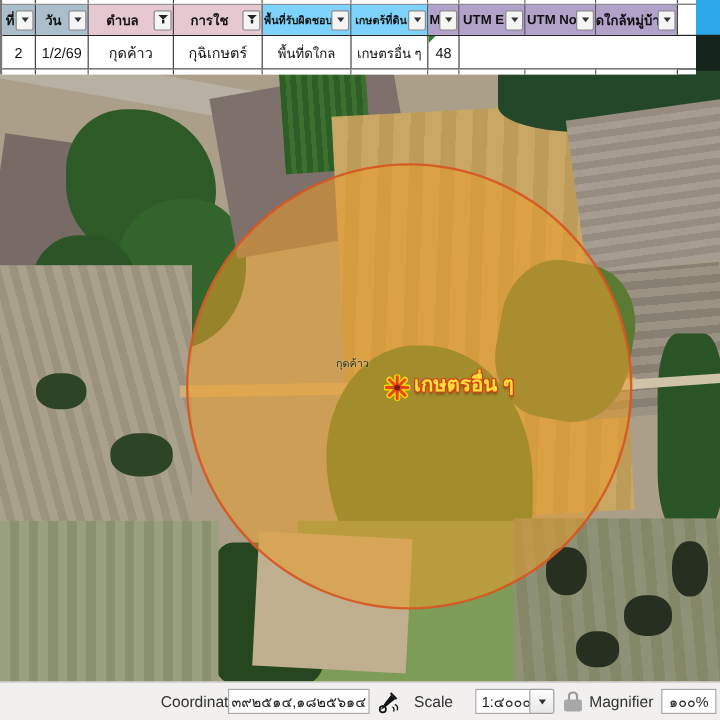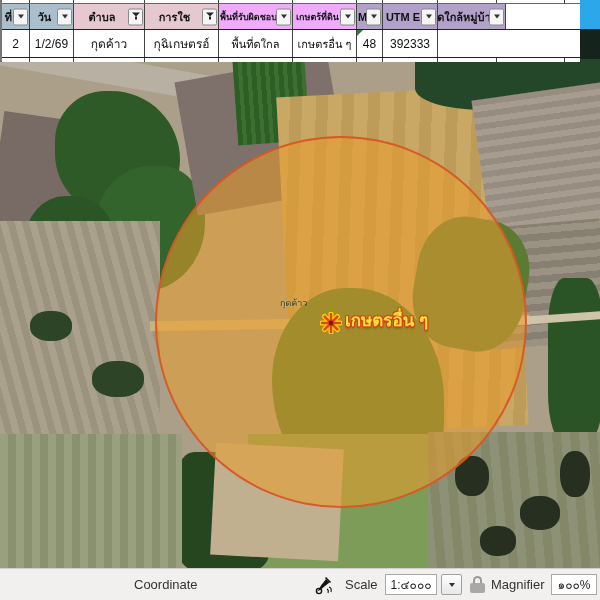--- a/index.html
+++ b/index.html
@@ -20,21 +20,21 @@
   .trow{display:flex;}
   .hcell,.dcell,.scell{box-sizing:border-box;border-right:1px solid #444;position:relative;
       overflow:hidden;white-space:nowrap;flex:none;}
   .sliver{height:3px;background:#fff;}
   .sliver2{height:4px;background:#fff;}
   .hrow{height:25px;border-top:1px solid #666;border-bottom:1px solid #222;}
   .hcell{display:flex;align-items:center;justify-content:center;font-size:11px;font-weight:bold;
       color:#111;padding-right:14px;}
   .hc-blue{background:#aabecb;}
   .hc-pink{background:#e6c8d1;justify-content:center;}
-  .hc-green{background:#f0abfc;}
+  .hc-green{background:#7dd3fc;}
   .hc-purple{background:#b2a1c9;}
   .dd-btn{position:absolute;right:1px;top:50%;transform:translateY(-50%);width:13px;height:15px;
       background:#f5f5f5;border:1px solid #8a8a8a;border-radius:2px;display:flex;
       align-items:center;justify-content:center;flex-direction:column;}
   .caret{width:0;height:0;border-left:3px solid transparent;border-right:3px solid transparent;
       border-top:4px solid #333;}
   .funnel-top{width:0;height:0;border-left:4px solid transparent;border-right:4px solid transparent;
       border-top:4px solid #222;}
   .funnel-stem{width:2px;height:3px;background:#222;margin-bottom:1px;}
   .drow{height:27px;border-bottom:1px solid #222;background:#fff;}
@@ -176,68 +176,74 @@
         <span class="dd-btn">
             <span class="caret"></span>
           </span>
         </div>
       <div class="hcell hc-purple" style="width:55px">
           <span>UTM E</span>
         <span class="dd-btn">
             <span class="caret"></span>
           </span>
         </div>
+      <div class="hcell hc-purple" style="width:59px">
+          <span>UTM No</span>
+        <span class="dd-btn">
+            <span class="caret"></span>
+          </span>
+        </div>
       <div class="hcell hc-purple" style="width:68px">
           <span>จุดใกล้หมู่บ้าน</span>
         <span class="dd-btn">
             <span class="caret"></span>
           </span>
         </div>
     </div>
 
     <div class="trow drow">
       <div class="dcell" style="width:28px">2</div>
       <div class="dcell" style="width:44px">1/2/69</div>
       <div class="dcell" style="width:71px">กุดค้าว</div>
-      <div class="dcell" style="width:74px">กุฉิเกษตรอ์</div>
+      <div class="dcell" style="width:74px">กุฉิเกษตร์</div>
       <div class="dcell" style="width:74px;font-size:11px">พื้นที่ดใกล</div>
       <div class="dcell" style="width:64px;font-size:11px">เกษตรอื่น ๆ</div>
       <div class="dcell" style="width:26px">
           <span class="corner-flag"></span>
           <span>48</span>
         </div>
-      <div class="dcell" style="width:55px">392333</div>
     </div>
 
     <div class="trow">
       <div class="scell sliver2" style="width:28px"></div>
         <div class="scell sliver2" style="width:44px"></div>
       <div class="scell sliver2" style="width:71px"></div>
         <div class="scell sliver2" style="width:74px"></div>
       <div class="scell sliver2" style="width:74px"></div>
         <div class="scell sliver2" style="width:64px"></div>
       <div class="scell sliver2" style="width:26px"></div>
         <div class="scell sliver2" style="width:55px"></div>
       <div class="scell sliver2" style="width:59px"></div>
         <div class="scell sliver2" style="width:68px"></div>
     </div>
   </div>
 
   <div id="statusbar">
     <span class="sb-label" style="left:134px">Coordinate</span>
+    <div class="sb-input" style="left:190px;width:118px">๓๙๒๕๑๔,๑๘๒๕๖๑๔</div>
 
     <svg style="position:absolute;left:313px;top:6px" width="20" height="20" viewBox="0 0 20 20">
       <path d="M3,17 C6.5,15.5 6,12 10,8 L13,4 L16.5,7.5 L12,11 C9,13.5 7,15.5 3,17 Z" fill="#141414"></path>
       <path d="M12.5,2.5 L17.5,7.5" stroke="#141414" stroke-width="1.6" fill="none"></path>
       <circle cx="6" cy="16" r="2.6" fill="none" stroke="#141414" stroke-width="1.4"></circle>
       <path d="M14,14 q2,1 1,4 M16,12 q3,1 2,5" stroke="#141414" stroke-width="1.1" fill="none"></path>
     </svg>
 
     <span class="sb-label" style="left:345px">Scale</span>
-    <div class="sb-input" style="left:385px;width:52px">1:๔๐๐๐</div>
+    <div class="sb-input" style="left:396px;width:52px">1:๔๐๐๐</div>
     <div id="combo-arrow">
         <span class="caret"></span>
       </div>
 
     <div id="lock-icon">
       <span class="lock-shackle"></span>
       <span class="lock-body"></span>
     </div>
 
     <span class="sb-label" style="left:491px">Magnifier</span>

